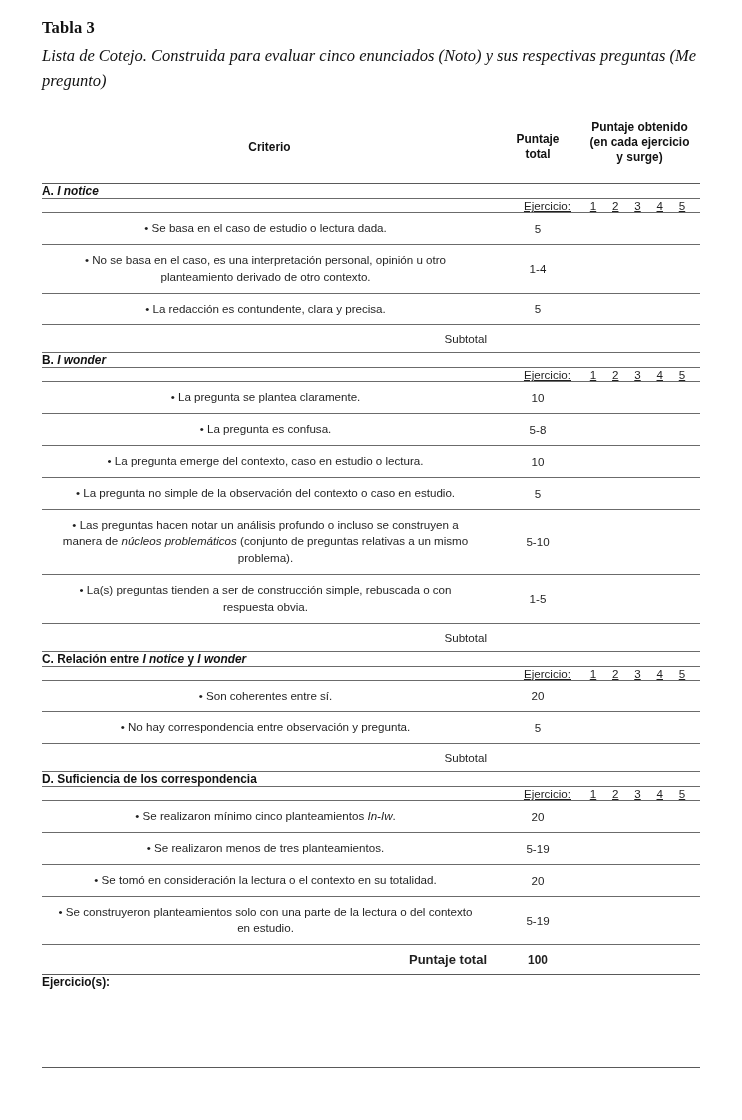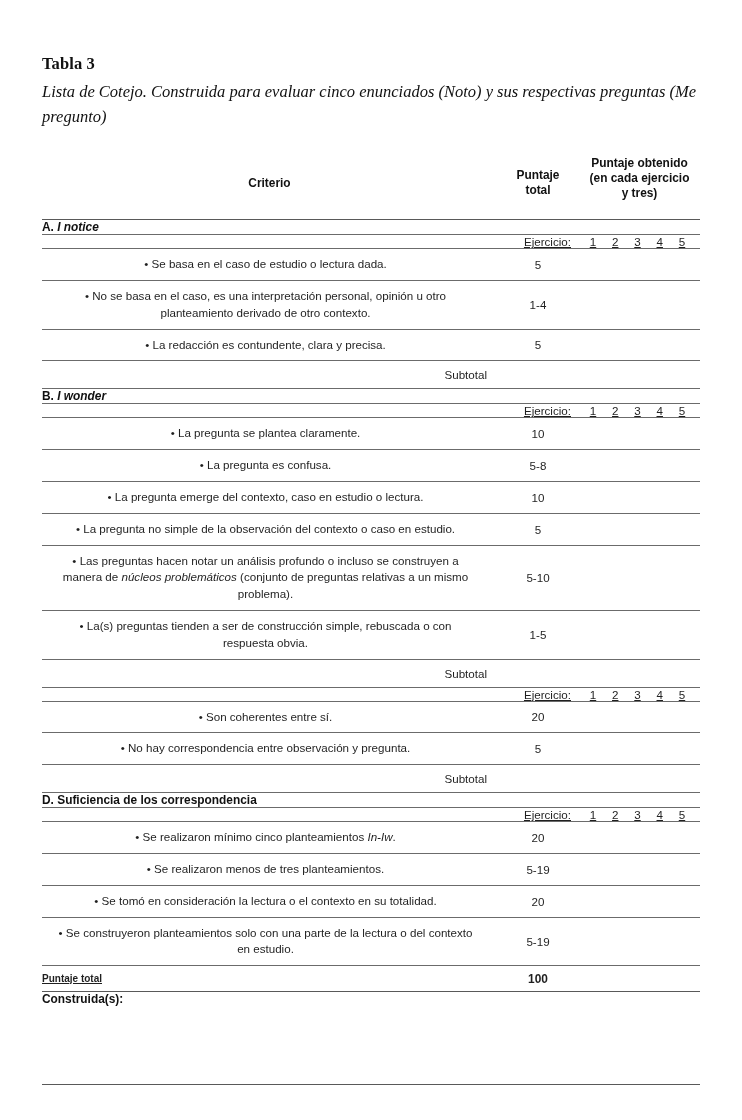--- a/index.html
+++ b/index.html
@@ -18,21 +18,20 @@
     position: relative;
     width: 742px;
     height: 1120px;
     box-sizing: border-box;
     padding: 0;
   }
 
   
   .caption-block {
     padding: 18px 42px 0 42px;
-    margin-top: 36px;
   }
   .table-number {
     font-family: "Liberation Serif", serif;
     font-weight: bold;
     font-size: 16.5px;
     letter-spacing: 0.1px;
     color: #111;
     margin: 0 0 6px 0;
   }
   .table-caption {
@@ -125,24 +124,24 @@
   .blank-ej { }
 
   
   .sub td.sub-label {
     text-align: right;
     padding: 7px 10px 7px 0 !important;
     font-size: 11.6px;
   }
   
   .tot td.tot-label {
+    text-align: right;
     font-weight: bold;
     padding: 7px 10px 7px 0 !important;
-    font-size: 10px;
-    text-decoration: underline;
+    font-size: 13px;
   }
   .tot td.tot-val {
     text-align: center;
     font-weight: bold;
     font-size: 11.9px;
   }
 
   
   .comment td {
     font-weight: bold;
@@ -174,21 +173,21 @@
       <thead>
         <tr class="hdr">
           <th class="h-criterio">Criterio</th>
           <th class="h-total">
             <span>Puntaje</span><br>
             <span>total</span>
           </th>
           <th class="h-obt">
             <span>Puntaje obtenido</span><br>
             <span>(en cada ejercicio</span><br>
-            <span>y tres)</span>
+            <span>y surge)</span>
           </th>
         </tr>
       </thead>
       <tbody id="tbody">
           <tr class="sec-head line rule-top">
             <td colspan="3">A. <em>I notice</em></td>
           </tr>
           <tr class="ej-row line">
             <td></td>
             <td class="ej-label">Ejercicio:</td>
@@ -266,20 +265,23 @@
           <tr class="line">
             <td class="crit"><span>• La(s) preguntas tienden a ser de construcción simple, rebuscada o con respuesta obvia.</span></td>
             <td class="pts">1-5</td>
             <td class="blank-ej"></td>
           </tr>
           <tr class="sub line">
             <td class="sub-label">Subtotal</td>
             <td></td>
             <td></td>
           </tr>
+          <tr class="sec-head line">
+            <td colspan="3">C. Relación entre <em>I notice</em> y <em>I wonder</em></td>
+          </tr>
           <tr class="ej-row line">
             <td></td>
             <td class="ej-label">Ejercicio:</td>
             <td>
               <div class="ej-nums">
                 <span>1</span>
                 <span>2</span>
                 <span>3</span>
                 <span>4</span>
                 <span>5</span>
@@ -336,21 +338,21 @@
             <td class="crit"><span>• Se construyeron planteamientos solo con una parte de la lectura o del contexto en estudio.</span></td>
             <td class="pts">5-19</td>
             <td class="blank-ej"></td>
           </tr>
           <tr class="tot line-strong">
             <td class="tot-label">Puntaje total</td>
             <td class="tot-val">100</td>
             <td></td>
           </tr>
           <tr class="comment">
-            <td colspan="3">Construida(s):</td>
+            <td colspan="3">Ejercicio(s):</td>
           </tr>
           <tr class="comment-space bottom-rule">
             <td colspan="3"></td>
           </tr>
         </tbody>
     </table>
   </div>
 
 </div>
 

